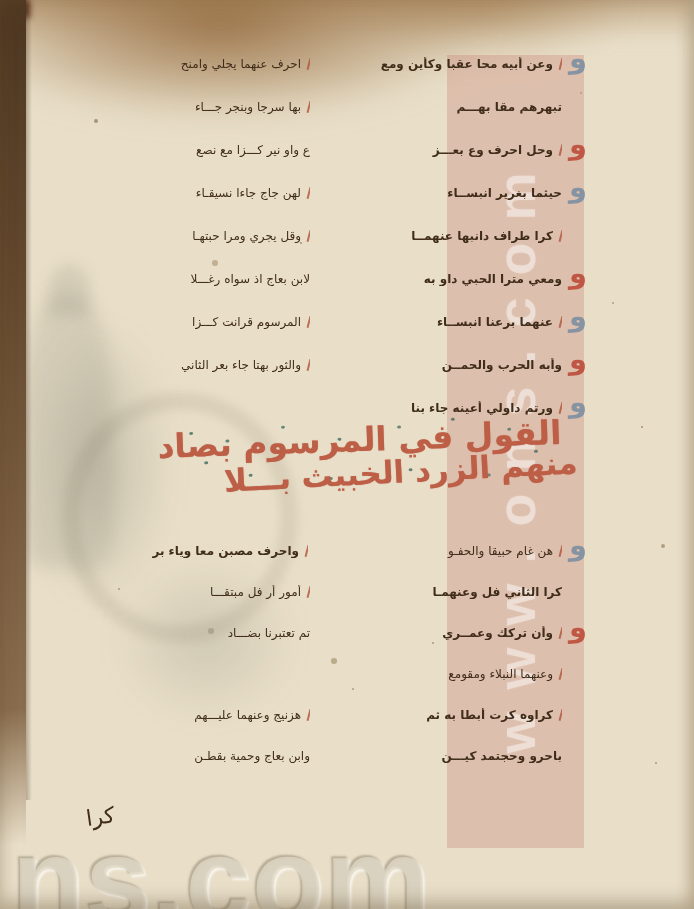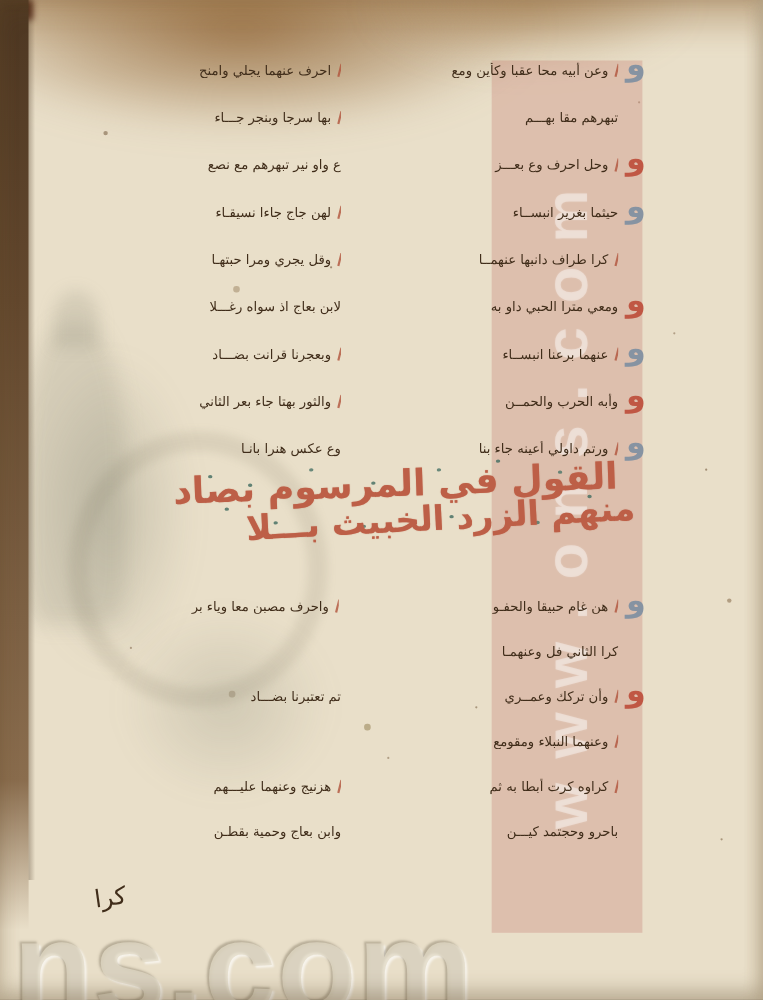--- a/index.html
+++ b/index.html
@@ -63,21 +63,21 @@
   .text-block{position:absolute;left:56px;right:100px;direction:rtl;color:#402d1a;}
   #block-top{top:44px;}
   #block-bottom{top:531px;}
   .verse{display:flex;direction:rtl;align-items:baseline;height:43px;}
   #block-bottom .verse{height:41px;}
   .waw{flex:0 0 32px;text-align:center;font-size:29px;font-weight:bold;line-height:1;}
   [data-marker="red"] .waw{color:#c05744;}
   [data-marker="gray"] .waw{color:#8693a2;}
   [data-marker="none"] .waw{visibility:hidden;}
   .hemi{font-size:12px;letter-spacing:.5px;position:relative;white-space:nowrap;}
-  .h-right{flex:0 0 238px;text-align:right;padding-left:14px;overflow:hidden;}
+  .h-right{flex:0 0 238px;text-align:right;padding-left:14px;overflow:hidden;font-weight:bold;}
   .h-left{flex:1;text-align:right;overflow:hidden;}
   
   .hemi::before{content:"";display:inline-block;width:2px;height:12px;
     background:rgba(176,82,59,.8);transform:rotate(14deg);margin:0 0 -2px 7px;}
   .verse:nth-child(3n) .h-left::before,.verse:nth-child(2n) .h-right::before{display:none;}
   
   .heading{position:absolute;top:420px;left:150px;width:420px;color:#bd5f47;
     direction:rtl;transform:rotate(-2deg);pointer-events:none;}
   .heading-line1{font-size:33px;font-weight:bold;text-align:center;
     text-shadow:0 0 1px rgba(189,95,71,.6);}
@@ -127,69 +127,69 @@
       <span class="hemi h-left">احرف عنهما يجلي وامنح</span>
     </div>
     <div class="verse" data-marker="none">
       <span class="waw">و</span>
       <span class="hemi h-right">تبهرهم مقا بهـــم</span>
       <span class="hemi h-left">بها سرجا وبنجر جـــاء</span>
     </div>
     <div class="verse" data-marker="red">
       <span class="waw">و</span>
       <span class="hemi h-right">وحل احرف وع بعـــز</span>
-      <span class="hemi h-left">ع واو نير تبهرهم مع نصع</span>
+      <span class="hemi h-left">ع واو نير كـــزا مع نصع</span>
     </div>
     <div class="verse" data-marker="gray">
       <span class="waw">و</span>
       <span class="hemi h-right">حيثما بغرير انبســاء</span>
       <span class="hemi h-left">لهن جاج جاءا نسيقـاء</span>
     </div>
     <div class="verse" data-marker="none">
       <span class="waw">و</span>
       <span class="hemi h-right">كرا طراف دانبها عنهمــا</span>
       <span class="hemi h-left">وقل يجري ومرا حبتهـا</span>
     </div>
     <div class="verse" data-marker="red">
       <span class="waw">و</span>
       <span class="hemi h-right">ومعي مترا الحبي داو به</span>
       <span class="hemi h-left">لابن بعاج اذ سواه رغـــلا</span>
     </div>
     <div class="verse" data-marker="gray">
       <span class="waw">و</span>
       <span class="hemi h-right">عنهما برعنا انبســاء</span>
-      <span class="hemi h-left">وبعجرنا قرانت بضـــاد</span>
+      <span class="hemi h-left">المرسوم قرانت كـــزا</span>
     </div>
     <div class="verse" data-marker="red">
       <span class="waw">و</span>
       <span class="hemi h-right">وأبه الحرب والحمــن</span>
       <span class="hemi h-left">والثور بهتا جاء بعر الثاني</span>
     </div>
     <div class="verse" data-marker="gray">
       <span class="waw">و</span>
       <span class="hemi h-right">ورتم داولي أعينه جاء بنا</span>
-      <span class="hemi h-left">وع عكس هنرا بانـا</span>
     </div>
   </div>
 
   <div class="heading">
     <div class="heading-dots"></div>
     <div class="heading-line1">القول في المرسوم بصاد</div>
     <div class="heading-line2">منهم الزرد الخبيث بـــلا</div>
   </div>
 
   <div class="text-block" id="block-bottom">
     <div class="verse" data-marker="gray">
       <span class="waw">و</span>
       <span class="hemi h-left">هن غام حبيقا والحفـو</span>
       <span class="hemi h-right">واحرف مصبن معا وياء بر</span>
     </div>
     <div class="verse" data-marker="none">
       <span class="waw">و</span>
       <span class="hemi h-right">كرا الثاني فل وعنهمـا</span>
+      <span class="hemi h-left">أمور أر فل مبتقـــا</span>
     </div>
     <div class="verse" data-marker="red">
       <span class="waw">و</span>
       <span class="hemi h-right">وأن تركك وعمــري</span>
       <span class="hemi h-left">تم تعتبرنا بضـــاد</span>
     </div>
     <div class="verse" data-marker="none">
       <span class="waw">و</span>
       <span class="hemi h-left">وعنهما النبلاء ومقومع</span>
     </div>

